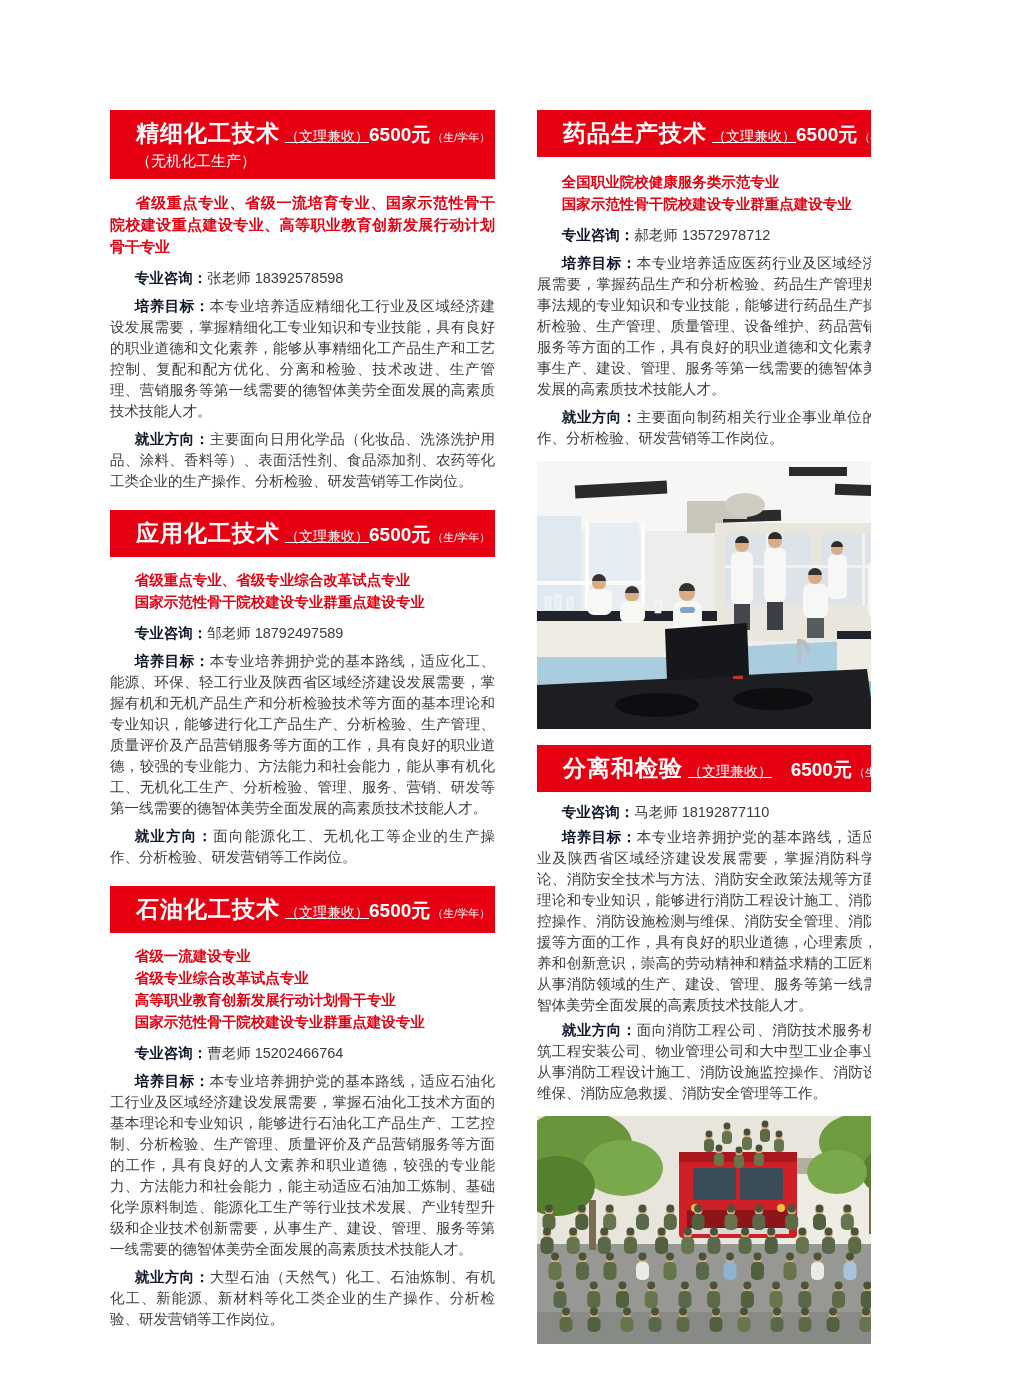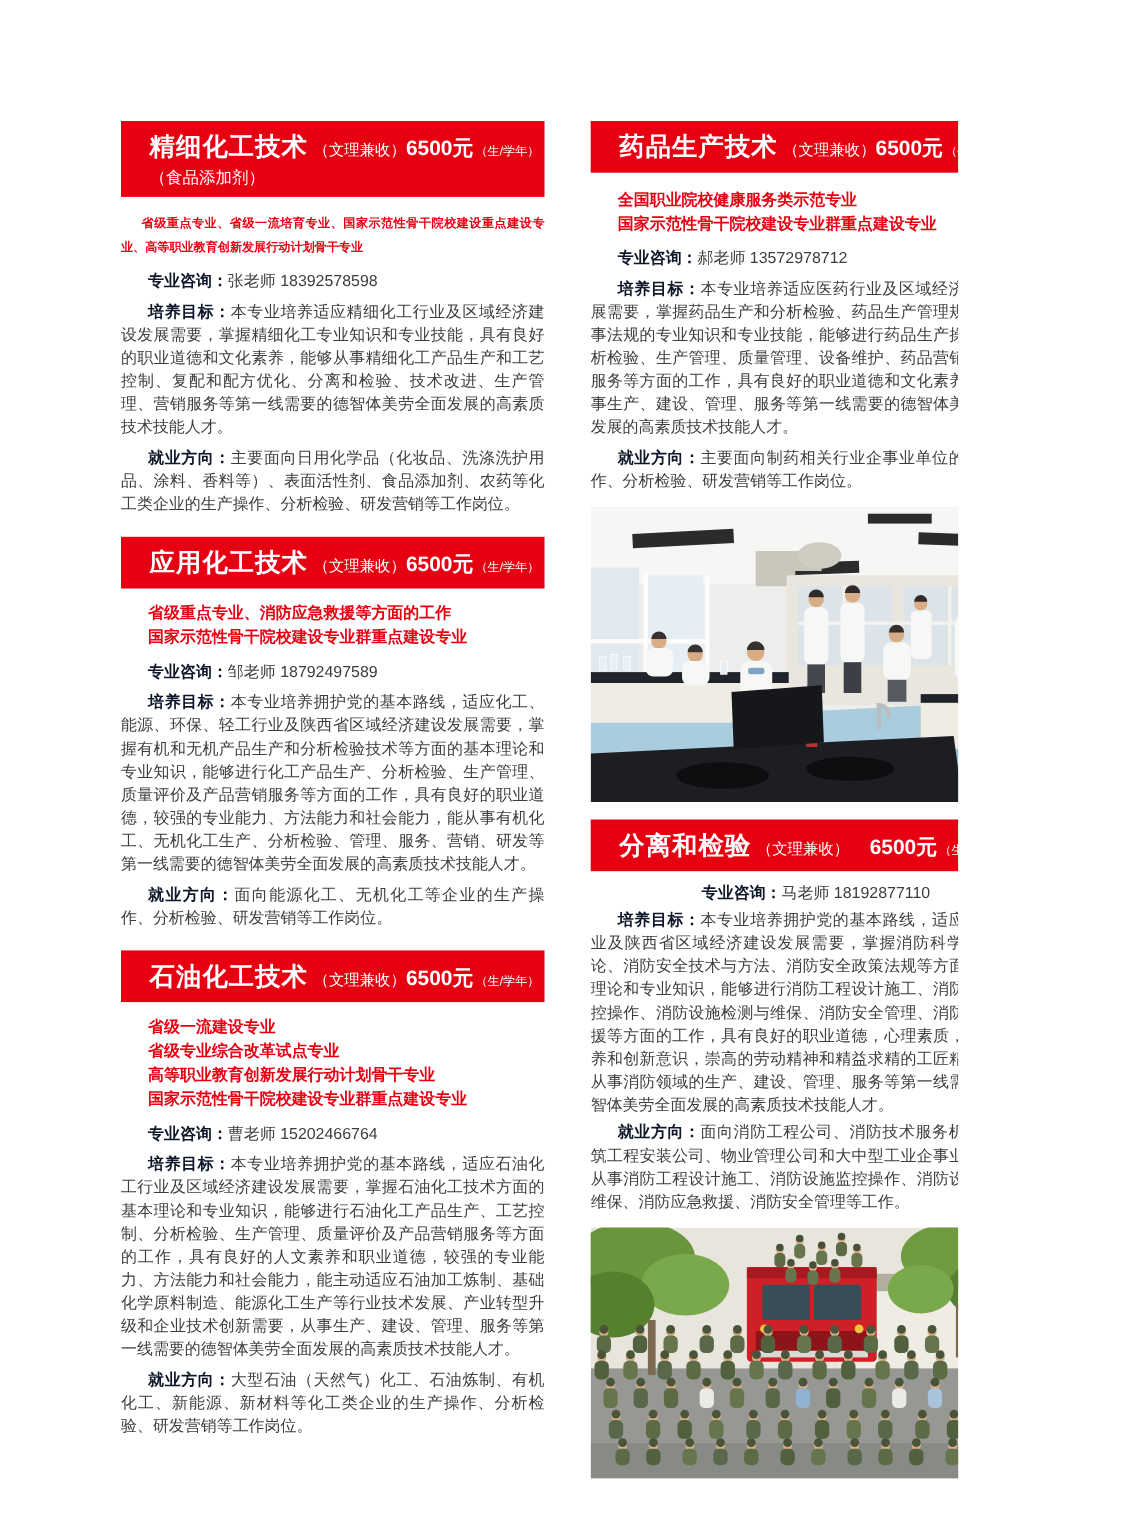--- a/index.html
+++ b/index.html
@@ -6,37 +6,37 @@
   .page{position:relative;width:871px;height:1397px;background:#fff;overflow:hidden;
         font-family:"Liberation Sans","DejaVu Sans",sans-serif;color:#3d3d3d;}
   .col{position:absolute;top:110px;width:385px;}
   .col-left{left:110px;}
   .col-right{left:537px;}
 
   
   .bar{background:#e60012;color:#fff;padding:8px 10px 8px 26px;box-sizing:border-box;}
   .bar-row{display:flex;align-items:baseline;}
   .bar-title{font-size:23px;font-weight:bold;letter-spacing:1px;white-space:nowrap;}
-  .bar-admit{font-size:14px;margin-left:5px;white-space:nowrap;}
+  .bar-admit{font-size:14px;margin-left:5px;white-space:nowrap;text-decoration:underline;}
   .bar-fee-wrap{margin-left:auto;white-space:nowrap;}
   .bar-fee{font-size:19px;font-weight:bold;}
   .bar-fee-unit{font-size:11px;margin-left:2px;}
   .bar-sub{font-size:15px;margin-top:3px;}
 
   
-  .honors{color:#e60012;font-weight:bold;font-size:11px;line-height:22px;
+  .honors{color:#e60012;font-weight:bold;font-size:15px;line-height:22px;
           text-align:justify;text-indent:1.7em;margin:13px 0 0;}
   .honor-line{color:#e60012;font-weight:bold;font-size:14.5px;line-height:22px;
           padding-left:1.7em;margin:0;}
   .honors-list{margin:12px 0 0;}
   .consult{font-size:14.5px;line-height:21px;text-indent:1.7em;margin:10px 0 0;}
   .para{font-size:14.5px;line-height:21px;text-align:justify;text-indent:1.7em;margin:7px 0 0;}
   .lbl{color:#0f172a;font-weight:bold;}
   .major+.major{margin-top:18px;}
-  .tight .consult{text-align:center;}
+  .tight .consult{}
   .tight .para{margin-top:4px;}
 
   
   .photo{display:block;margin-top:12px;}
   .photo+.major{margin-top:16px;}
 
   
   .rail{position:absolute;left:950px;top:16px;width:33px;}
   .tab{box-sizing:border-box;border:1px solid #e60012;border-radius:6px 6px 15px 15px;
        margin-bottom:6px;display:flex;flex-direction:column;align-items:center;
@@ -72,38 +72,38 @@
 
   <div class="col col-left">
 
     <section class="major">
       <header class="bar">
         <div class="bar-row">
           <span class="bar-title">精细化工技术</span>
           <span class="bar-admit">（文理兼收）</span>
           <span class="bar-fee-wrap"><span class="bar-fee">6500元</span><span class="bar-fee-unit">（生/学年）</span></span>
         </div>
-        <div class="bar-sub">（食品添加剂）</div>
+        <div class="bar-sub">（无机化工生产）</div>
       </header>
       <p class="honors">省级重点专业、省级一流培育专业、国家示范性骨干院校建设重点建设专业、高等职业教育创新发展行动计划骨干专业</p>
       <p class="consult"><span class="lbl">专业咨询：</span><span>张老师 18392578598</span></p>
       <p class="para"><span class="lbl">培养目标：</span><span>本专业培养适应精细化工行业及区域经济建设发展需要，掌握精细化工专业知识和专业技能，具有良好的职业道德和文化素养，能够从事精细化工产品生产和工艺控制、复配和配方优化、分离和检验、技术改进、生产管理、营销服务等第一线需要的德智体美劳全面发展的高素质技术技能人才。</span></p>
       <p class="para"><span class="lbl">就业方向：</span><span>主要面向日用化学品（化妆品、洗涤洗护用品、涂料、香料等）、表面活性剂、食品添加剂、农药等化工类企业的生产操作、分析检验、研发营销等工作岗位。</span></p>
     </section>
 
     <section class="major">
       <header class="bar">
         <div class="bar-row">
           <span class="bar-title">应用化工技术</span>
           <span class="bar-admit">（文理兼收）</span>
           <span class="bar-fee-wrap"><span class="bar-fee">6500元</span><span class="bar-fee-unit">（生/学年）</span></span>
         </div>
       </header>
       <div class="honors-list">
-        <p class="honor-line">省级重点专业、消防应急救援等方面的工作</p>
+        <p class="honor-line">省级重点专业、省级专业综合改革试点专业</p>
         <p class="honor-line">国家示范性骨干院校建设专业群重点建设专业</p>
       </div>
       <p class="consult"><span class="lbl">专业咨询：</span><span>邹老师 18792497589</span></p>
       <p class="para"><span class="lbl">培养目标：</span><span>本专业培养拥护党的基本路线，适应化工、能源、环保、轻工行业及陕西省区域经济建设发展需要，掌握有机和无机产品生产和分析检验技术等方面的基本理论和专业知识，能够进行化工产品生产、分析检验、生产管理、质量评价及产品营销服务等方面的工作，具有良好的职业道德，较强的专业能力、方法能力和社会能力，能从事有机化工、无机化工生产、分析检验、管理、服务、营销、研发等第一线需要的德智体美劳全面发展的高素质技术技能人才。</span></p>
       <p class="para"><span class="lbl">就业方向：</span><span>面向能源化工、无机化工等企业的生产操作、分析检验、研发营销等工作岗位。</span></p>
     </section>
 
     <section class="major">
       <header class="bar">
         <div class="bar-row">

